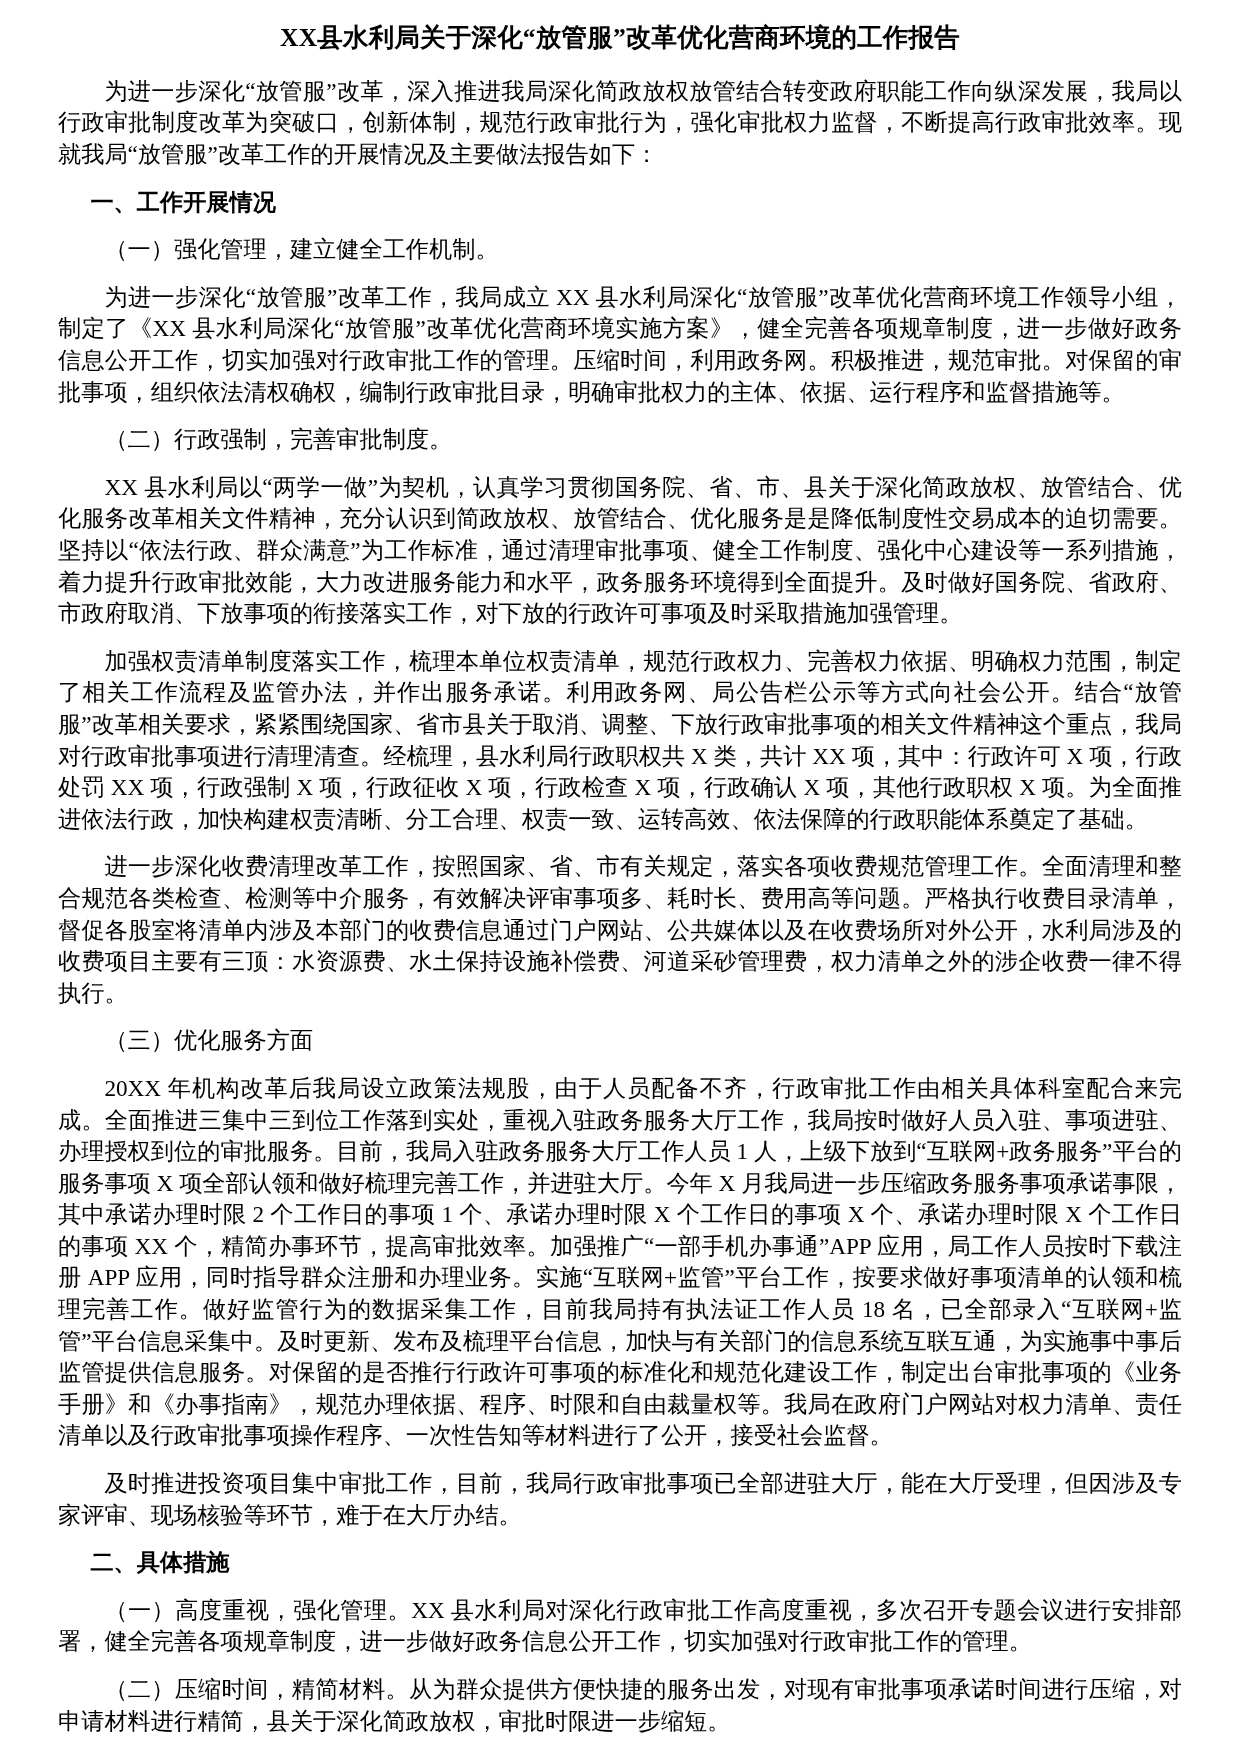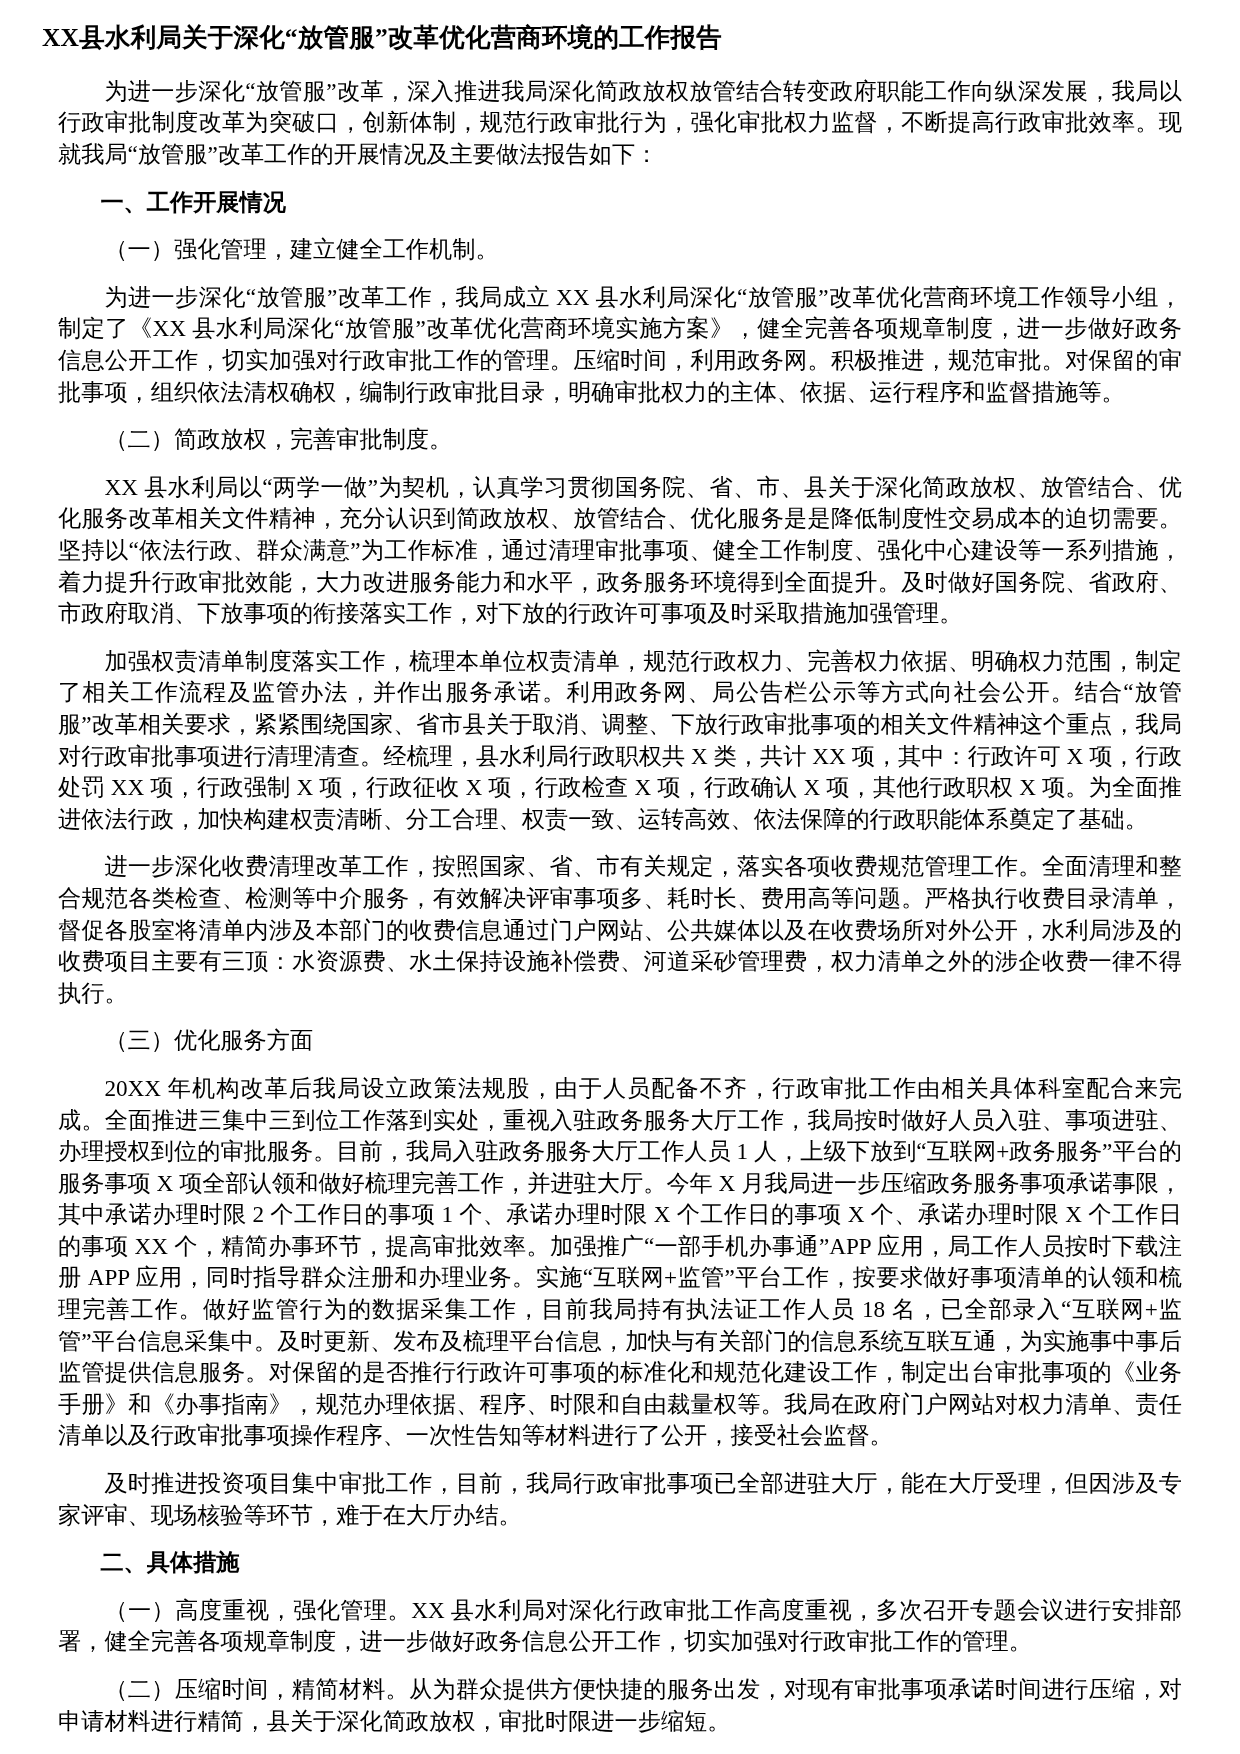--- a/index.html
+++ b/index.html
@@ -14,20 +14,21 @@
   .page {
     width: 1240px;
     height: 1754px;
     box-sizing: border-box;
     padding: 22px 42px 10px 42px;
     background: #ffffff;
     position: relative;
     overflow: hidden;
   }
   .doc-title {
+    text-align: center;
     font-weight: bold;
     font-size: 25.5px;
     line-height: 1.25;
     letter-spacing: 0.2px;
     margin: 0 0 22px 0;
     padding: 0;
   }
   .body-p {
     font-size: 23.2px;
     line-height: 31.6px;
@@ -37,21 +38,21 @@
     margin: 16px;
     padding: 0;
     letter-spacing: 0px;
     word-break: break-all;
   }
   .heading-p {
     font-size: 23.2px;
     line-height: 31.6px;
     font-weight: bold;
     text-indent: 2em;
-    margin: 12px;
+    margin: 2px;
     padding: 0;
     text-align: left;
   }
   .sub-p {
     font-size: 23.2px;
     line-height: 31.6px;
     text-indent: 2em;
     margin: 16px;
     padding: 0;
     text-align: left;
@@ -67,21 +68,21 @@
   <div class="doc-body">
 
     <p class="body-p">为进一步深化“放管服”改革，深入推进我局深化简政放权放管结合转变政府职能工作向纵深发展，我局以行政审批制度改革为突破口，创新体制，规范行政审批行为，强化审批权力监督，不断提高行政审批效率。现就我局“放管服”改革工作的开展情况及主要做法报告如下：</p>
 
     <p class="heading-p">一、工作开展情况</p>
 
     <p class="sub-p">（一）强化管理，建立健全工作机制。</p>
 
     <p class="body-p">为进一步深化“放管服”改革工作，我局成立 XX 县水利局深化“放管服”改革优化营商环境工作领导小组，制定了《XX 县水利局深化“放管服”改革优化营商环境实施方案》，健全完善各项规章制度，进一步做好政务信息公开工作，切实加强对行政审批工作的管理。压缩时间，利用政务网。积极推进，规范审批。对保留的审批事项，组织依法清权确权，编制行政审批目录，明确审批权力的主体、依据、运行程序和监督措施等。</p>
 
-    <p class="sub-p">（二）简政放权，完善审批制度。</p>
+    <p class="sub-p">（二）行政强制，完善审批制度。</p>
 
     <p class="body-p">XX 县水利局以“两学一做”为契机，认真学习贯彻国务院、省、市、县关于深化简政放权、放管结合、优化服务改革相关文件精神，充分认识到简政放权、放管结合、优化服务是是降低制度性交易成本的迫切需要。坚持以“依法行政、群众满意”为工作标准，通过清理审批事项、健全工作制度、强化中心建设等一系列措施，着力提升行政审批效能，大力改进服务能力和水平，政务服务环境得到全面提升。及时做好国务院、省政府、市政府取消、下放事项的衔接落实工作，对下放的行政许可事项及时采取措施加强管理。</p>
 
     <p class="body-p">加强权责清单制度落实工作，梳理本单位权责清单，规范行政权力、完善权力依据、明确权力范围，制定了相关工作流程及监管办法，并作出服务承诺。利用政务网、局公告栏公示等方式向社会公开。结合“放管服”改革相关要求，紧紧围绕国家、省市县关于取消、调整、下放行政审批事项的相关文件精神这个重点，我局对行政审批事项进行清理清查。经梳理，县水利局行政职权共 X 类，共计 XX 项，其中：行政许可 X 项，行政处罚 XX 项，行政强制 X 项，行政征收 X 项，行政检查 X 项，行政确认 X 项，其他行政职权 X 项。为全面推进依法行政，加快构建权责清晰、分工合理、权责一致、运转高效、依法保障的行政职能体系奠定了基础。</p>
 
     <p class="body-p">进一步深化收费清理改革工作，按照国家、省、市有关规定，落实各项收费规范管理工作。全面清理和整合规范各类检查、检测等中介服务，有效解决评审事项多、耗时长、费用高等问题。严格执行收费目录清单，督促各股室将清单内涉及本部门的收费信息通过门户网站、公共媒体以及在收费场所对外公开，水利局涉及的收费项目主要有三顶：水资源费、水土保持设施补偿费、河道采砂管理费，权力清单之外的涉企收费一律不得执行。</p>
 
     <p class="sub-p">（三）优化服务方面</p>
 
     <p class="body-p">20XX 年机构改革后我局设立政策法规股，由于人员配备不齐，行政审批工作由相关具体科室配合来完成。全面推进三集中三到位工作落到实处，重视入驻政务服务大厅工作，我局按时做好人员入驻、事项进驻、办理授权到位的审批服务。目前，我局入驻政务服务大厅工作人员 1 人，上级下放到“互联网+政务服务”平台的服务事项 X 项全部认领和做好梳理完善工作，并进驻大厅。今年 X 月我局进一步压缩政务服务事项承诺事限，其中承诺办理时限 2 个工作日的事项 1 个、承诺办理时限 X 个工作日的事项 X 个、承诺办理时限 X 个工作日的事项 XX 个，精简办事环节，提高审批效率。加强推广“一部手机办事通”APP 应用，局工作人员按时下载注册 APP 应用，同时指导群众注册和办理业务。实施“互联网+监管”平台工作，按要求做好事项清单的认领和梳理完善工作。做好监管行为的数据采集工作，目前我局持有执法证工作人员 18 名，已全部录入“互联网+监管”平台信息采集中。及时更新、发布及梳理平台信息，加快与有关部门的信息系统互联互通，为实施事中事后监管提供信息服务。对保留的是否推行行政许可事项的标准化和规范化建设工作，制定出台审批事项的《业务手册》和《办事指南》，规范办理依据、程序、时限和自由裁量权等。我局在政府门户网站对权力清单、责任清单以及行政审批事项操作程序、一次性告知等材料进行了公开，接受社会监督。</p>

